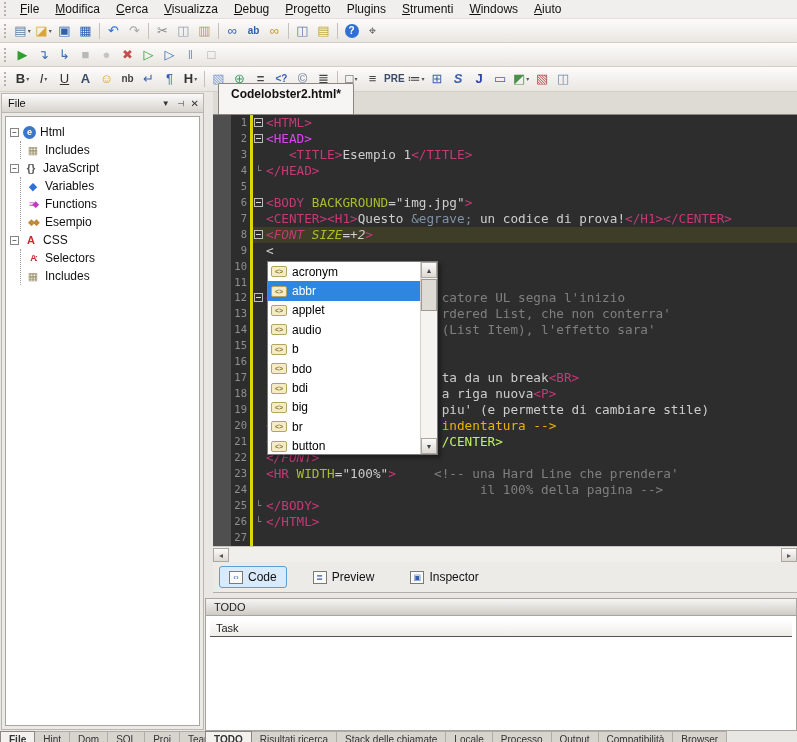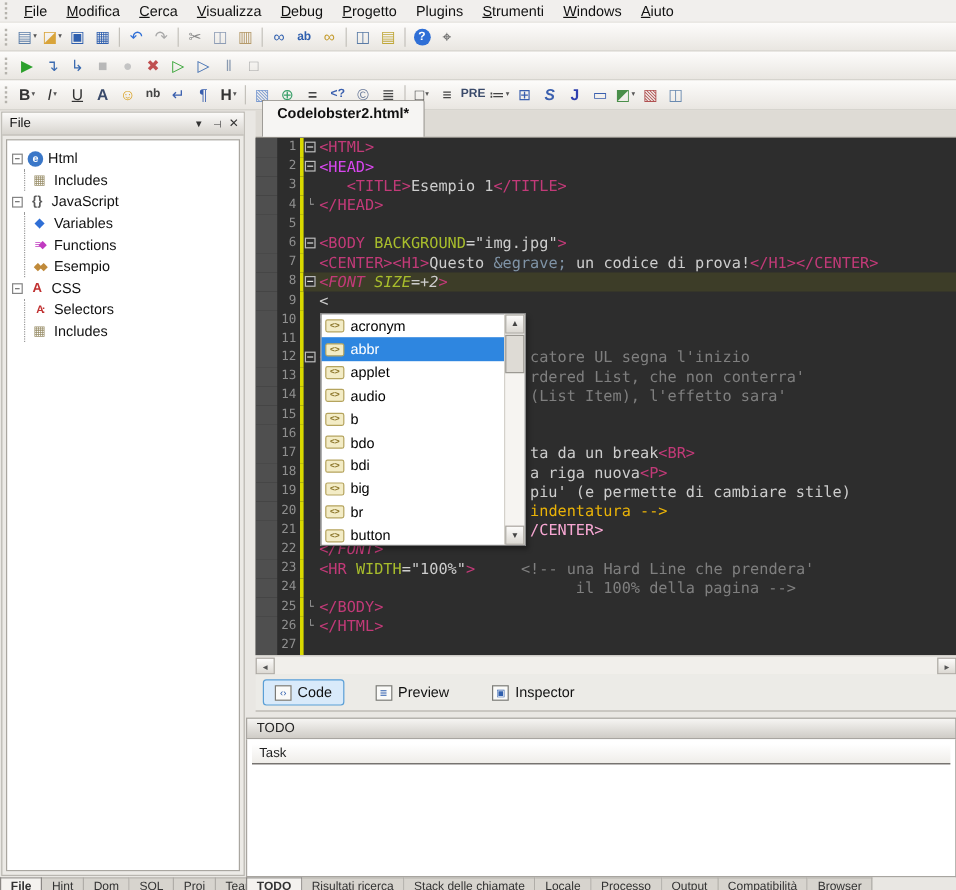--- a/index.html
+++ b/index.html
@@ -392,21 +392,21 @@
       <div class="cline"><span class="lmargin"></span><span class="lnum">11</span><span class="lbar"></span><span class="lrest"><span class="lfold"></span><span class="ltext"></span></span></div>
       <div class="cline"><span class="lmargin"></span><span class="lnum">12</span><span class="lbar"></span><span class="lrest"><span class="lfold"><span class="foldbox"></span></span><span class="ltext"><span style="color: rgb(194, 58, 120);">&lt;U</span><span style="color: rgb(205, 205, 205);">                     </span><span style="color: rgb(127, 127, 127);">catore UL segna l'inizio</span></span></span></div>
       <div class="cline"><span class="lmargin"></span><span class="lnum">13</span><span class="lbar"></span><span class="lrest"><span class="lfold"></span><span class="ltext"><span style="color: rgb(205, 205, 205);">                       </span><span style="color: rgb(127, 127, 127);">rdered List, che non conterra'</span></span></span></div>
       <div class="cline"><span class="lmargin"></span><span class="lnum">14</span><span class="lbar"></span><span class="lrest"><span class="lfold"></span><span class="ltext"><span style="color: rgb(205, 205, 205);">                       </span><span style="color: rgb(127, 127, 127);">(List Item), l'effetto sara'</span></span></span></div>
       <div class="cline"><span class="lmargin"></span><span class="lnum">15</span><span class="lbar"></span><span class="lrest"><span class="lfold"></span><span class="ltext"><span style="color: rgb(205, 205, 205);">                       </span></span></span></div>
       <div class="cline"><span class="lmargin"></span><span class="lnum">16</span><span class="lbar"></span><span class="lrest"><span class="lfold"></span><span class="ltext"></span></span></div>
       <div class="cline"><span class="lmargin"></span><span class="lnum">17</span><span class="lbar"></span><span class="lrest"><span class="lfold"></span><span class="ltext"><span style="color: rgb(205, 205, 205);">                       </span><span style="color: rgb(205, 205, 205);">ta da un break</span><span style="color: rgb(194, 58, 120);">&lt;BR&gt;</span></span></span></div>
       <div class="cline"><span class="lmargin"></span><span class="lnum">18</span><span class="lbar"></span><span class="lrest"><span class="lfold"></span><span class="ltext"><span style="color: rgb(205, 205, 205);">                       </span><span style="color: rgb(205, 205, 205);">a riga nuova</span><span style="color: rgb(194, 58, 120);">&lt;P&gt;</span></span></span></div>
       <div class="cline"><span class="lmargin"></span><span class="lnum">19</span><span class="lbar"></span><span class="lrest"><span class="lfold"></span><span class="ltext"><span style="color: rgb(205, 205, 205);">                       </span><span style="color: rgb(205, 205, 205);">piu' (e permette di cambiare stile)</span></span></span></div>
       <div class="cline"><span class="lmargin"></span><span class="lnum">20</span><span class="lbar"></span><span class="lrest"><span class="lfold"></span><span class="ltext"><span style="color: rgb(194, 58, 120);">&lt;/</span><span style="color: rgb(205, 205, 205);">                     </span><span style="color: #eab308;">indentatura --&gt;</span></span></span></div>
-      <div class="cline"><span class="lmargin"></span><span class="lnum">21</span><span class="lbar"></span><span class="lrest"><span class="lfold"></span><span class="ltext"><span style="color: rgb(194, 58, 120);">&lt;C</span><span style="color: rgb(205, 205, 205);">                     </span><span style="color: #f9a8d4;">/CENTER&gt;</span></span></span></div>
+      <div class="cline"><span class="lmargin"></span><span class="lnum">21</span><span class="lbar"></span><span class="lrest"><span class="lfold"></span><span class="ltext"><span style="color: rgb(194, 58, 120);">&lt;C</span><span style="color: rgb(205, 205, 205);">                     </span><span style="color: #bef264;">/CENTER&gt;</span></span></span></div>
       <div class="cline"><span class="lmargin"></span><span class="lnum">22</span><span class="lbar"></span><span class="lrest"><span class="lfold"></span><span class="ltext"><span style="color: rgb(194, 58, 120); font-style: italic;">&lt;/FONT&gt;</span></span></span></div>
       <div class="cline"><span class="lmargin"></span><span class="lnum">23</span><span class="lbar"></span><span class="lrest"><span class="lfold"></span><span class="ltext"><span style="color: rgb(194, 58, 120);">&lt;HR</span><span style="color: rgb(205, 205, 205);"> </span><span style="color: rgb(168, 189, 44);">WIDTH</span><span style="color: rgb(205, 205, 205);">="100%"</span><span style="color: rgb(194, 58, 120);">&gt;</span><span style="color: rgb(205, 205, 205);">     </span><span style="color: rgb(127, 127, 127);">&lt;!-- una Hard Line che prendera'</span></span></span></div>
       <div class="cline"><span class="lmargin"></span><span class="lnum">24</span><span class="lbar"></span><span class="lrest"><span class="lfold"></span><span class="ltext"><span style="color: rgb(205, 205, 205);">                            </span><span style="color: rgb(127, 127, 127);">il 100% della pagina --&gt;</span></span></span></div>
       <div class="cline"><span class="lmargin"></span><span class="lnum">25</span><span class="lbar"></span><span class="lrest"><span class="lfold"><span class="endmark">└</span></span><span class="ltext"><span style="color: rgb(194, 58, 120);">&lt;/BODY&gt;</span></span></span></div>
       <div class="cline"><span class="lmargin"></span><span class="lnum">26</span><span class="lbar"></span><span class="lrest"><span class="lfold"><span class="endmark">└</span></span><span class="ltext"><span style="color: rgb(194, 58, 120);">&lt;/HTML&gt;</span></span></span></div>
       <div class="cline"><span class="lmargin"></span><span class="lnum">27</span><span class="lbar"></span><span class="lrest"><span class="lfold"></span><span class="ltext"></span></span></div>
     </div>
 
   <div class="dropdown">
     <div class="dd-list" id="ddList">

